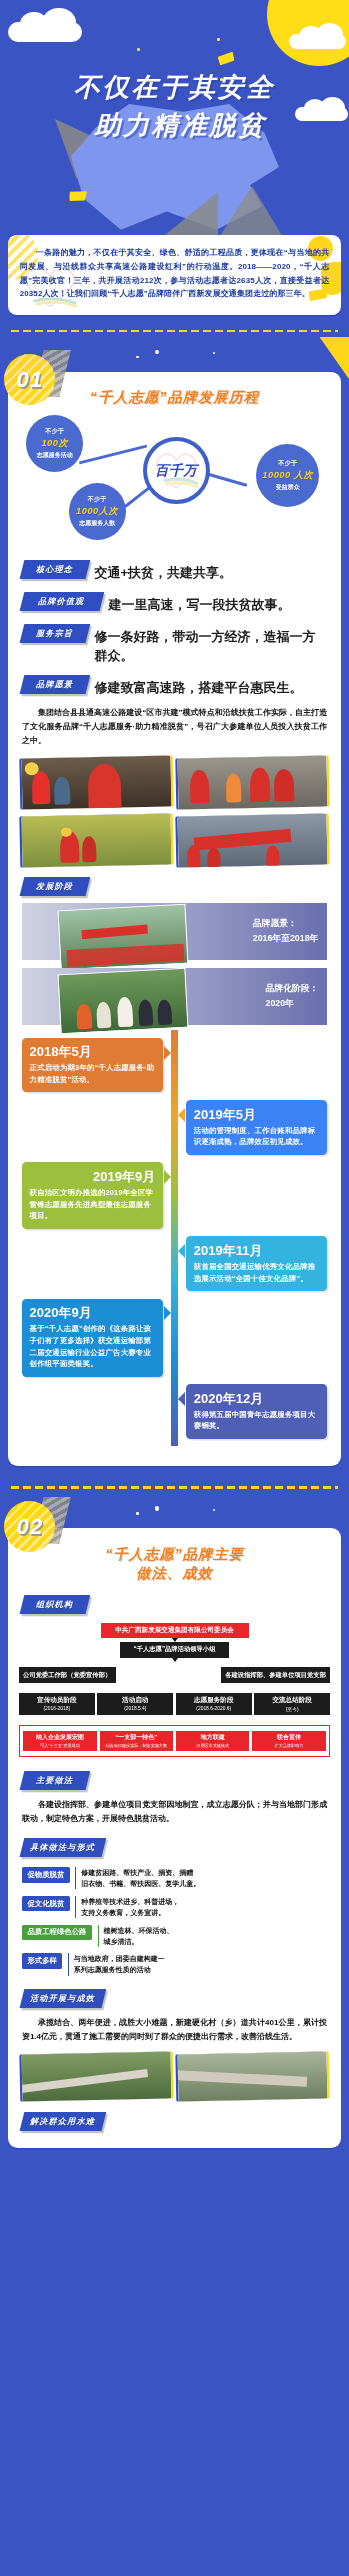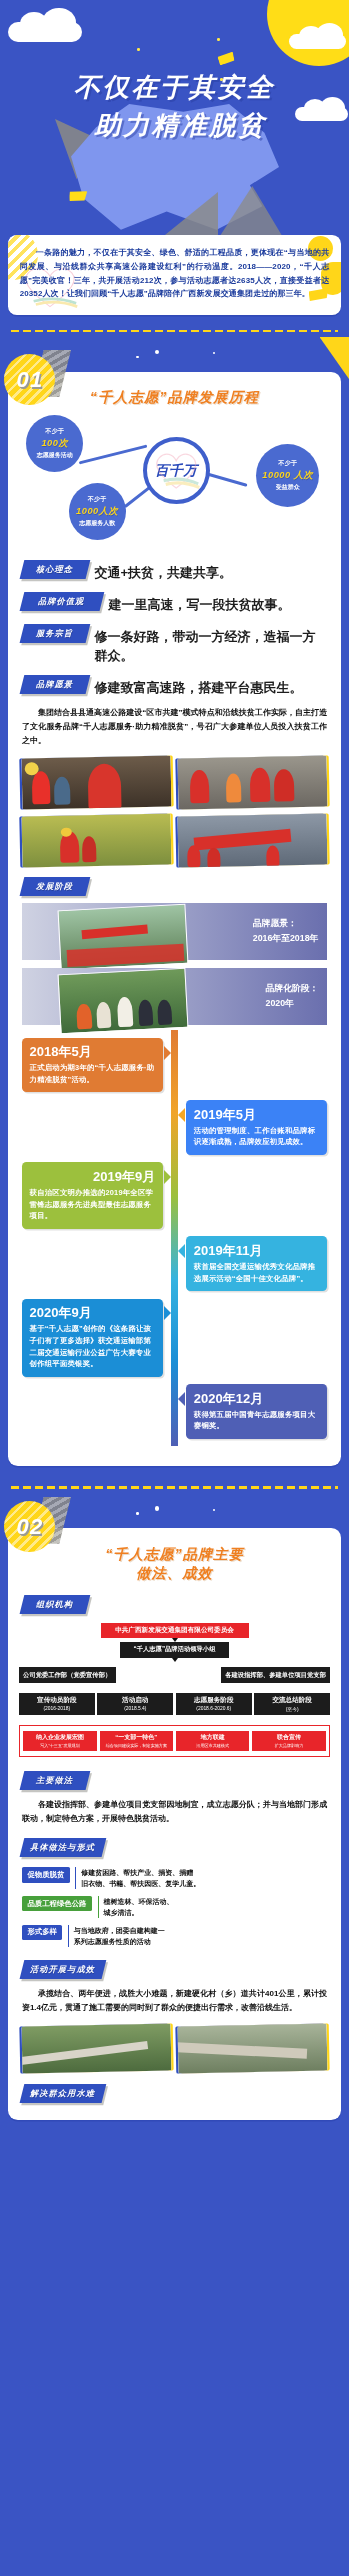--- a/index.html
+++ b/index.html
@@ -499,20 +499,27 @@
       </div>
       <div class="forms">
         <div class="form-item">
           <div class="form-label">促物质脱贫</div>
           <div class="form-lines">
             <div>修建贫困路、帮扶产业、捐资、捐赠</div>
             <div>旧衣物、书籍、帮扶因医、复学儿童。</div>
           </div>
         </div>
         <div class="form-item">
+          <div class="form-label">促文化脱贫</div>
+          <div class="form-lines">
+            <div>种养殖等技术进乡、科普进场，</div>
+            <div>支持义务教育，义务宣讲。</div>
+          </div>
+        </div>
+        <div class="form-item">
           <div class="form-label green">品质工程绿色公路</div>
           <div class="form-lines" style="border-color:#47a03b;">
             <div>植树造林、环保活动、</div>
             <div>城乡清洁。</div>
           </div>
         </div>
         <div class="form-item">
           <div class="form-label">形式多样</div>
           <div class="form-lines">
             <div>与当地政府，团委自建构建一</div>

